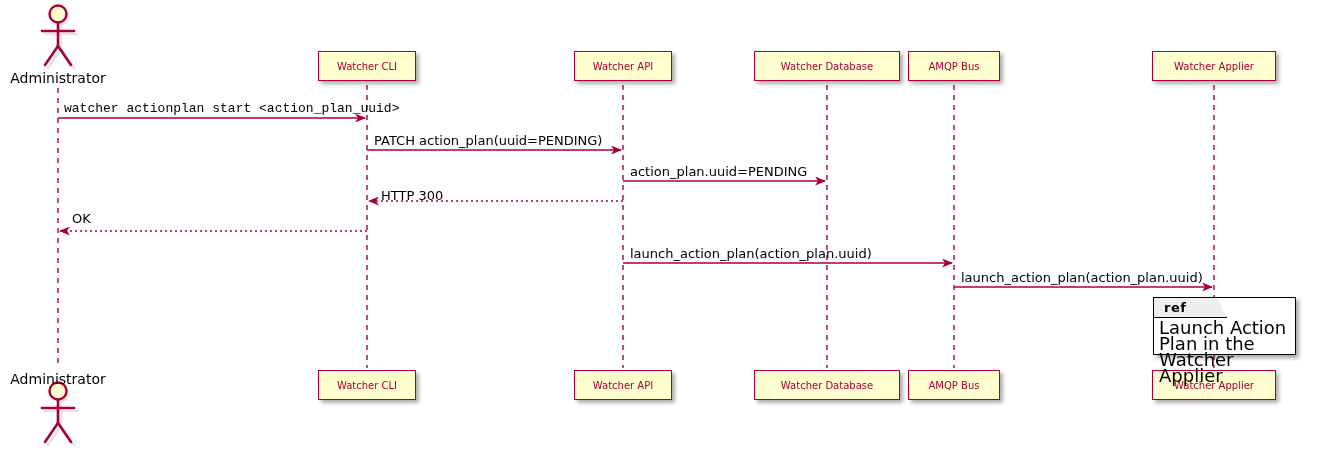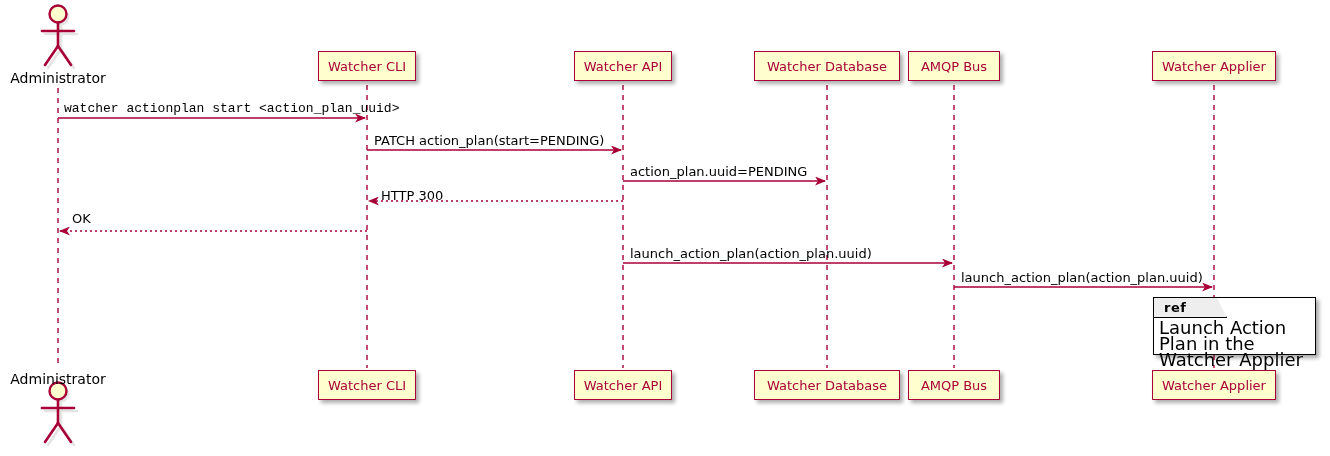--- a/index.html
+++ b/index.html
@@ -30,21 +30,21 @@
     white-space: nowrap;
     line-height: 14px;
   }
   .pbox {
     position: absolute;
     box-sizing: border-box;
     background: #FEFECE;
     border: 1.5px solid #A80036;
     color: #A80036;
     font-family: "DejaVu Sans", sans-serif;
-    font-size: 13px;
+    font-size: 10px;
     display: flex;
     align-items: center;
     justify-content: center;
     box-shadow: 3px 3px 4px rgba(0,0,0,0.32);
     white-space: nowrap;
   }
   .actor-label {
     position: absolute;
     font-family: "DejaVu Sans", sans-serif;
     font-size: 14px;
@@ -165,30 +165,30 @@
       <div class="pbox" style="left: 1152px; top: 370px; width: 124px; height: 30px;">Watcher Applier</div>
     </div>
 
   <div id="actor-labels">
       <div class="actor-label" style="left: -2px; top: 70px; width: 120px;">Administrator</div>
       <div class="actor-label" style="left: -2px; top: 371px; width: 120px;">Administrator</div>
     </div>
 
   <div id="message-labels">
       <div class="msg-label" style="left: 64px; top: 102px; font-family: Liberation Mono, monospace;">watcher actionplan start &lt;action_plan_uuid&gt;</div>
-      <div class="msg-label" style="left: 374px; top: 134px;">PATCH action_plan(start=PENDING)</div>
+      <div class="msg-label" style="left: 374px; top: 134px;">PATCH action_plan(uuid=PENDING)</div>
       <div class="msg-label" style="left: 630px; top: 165px;">action_plan.uuid=PENDING</div>
       <div class="msg-label" style="left: 381px; top: 189px;">HTTP 300</div>
       <div class="msg-label" style="left: 72px; top: 212px;">OK</div>
       <div class="msg-label" style="left: 630px; top: 247px;">launch_action_plan(action_plan.uuid)</div>
       <div class="msg-label" style="left: 961px; top: 271px;">launch_action_plan(action_plan.uuid)</div>
     </div>
 
   <div id="fragments">
-      <div class="refbox" style="left: 1153px; top: 297px; width: 163px; height: 58px;">
+      <div class="refbox" style="left: 1153px; top: 297px; width: 143px; height: 58px;">
         <div class="reftab" style="width: 72px; clip-path: polygon(0px 0px, calc(100% - 10px) 0px, 100% 100%, 0px 100%);"></div>
         <div class="reftab-text">ref</div>
         <div class="refbody">Launch Action Plan in the
 Watcher Applier</div>
       </div>
     </div>
 
 </div>
 
 </body></html>

